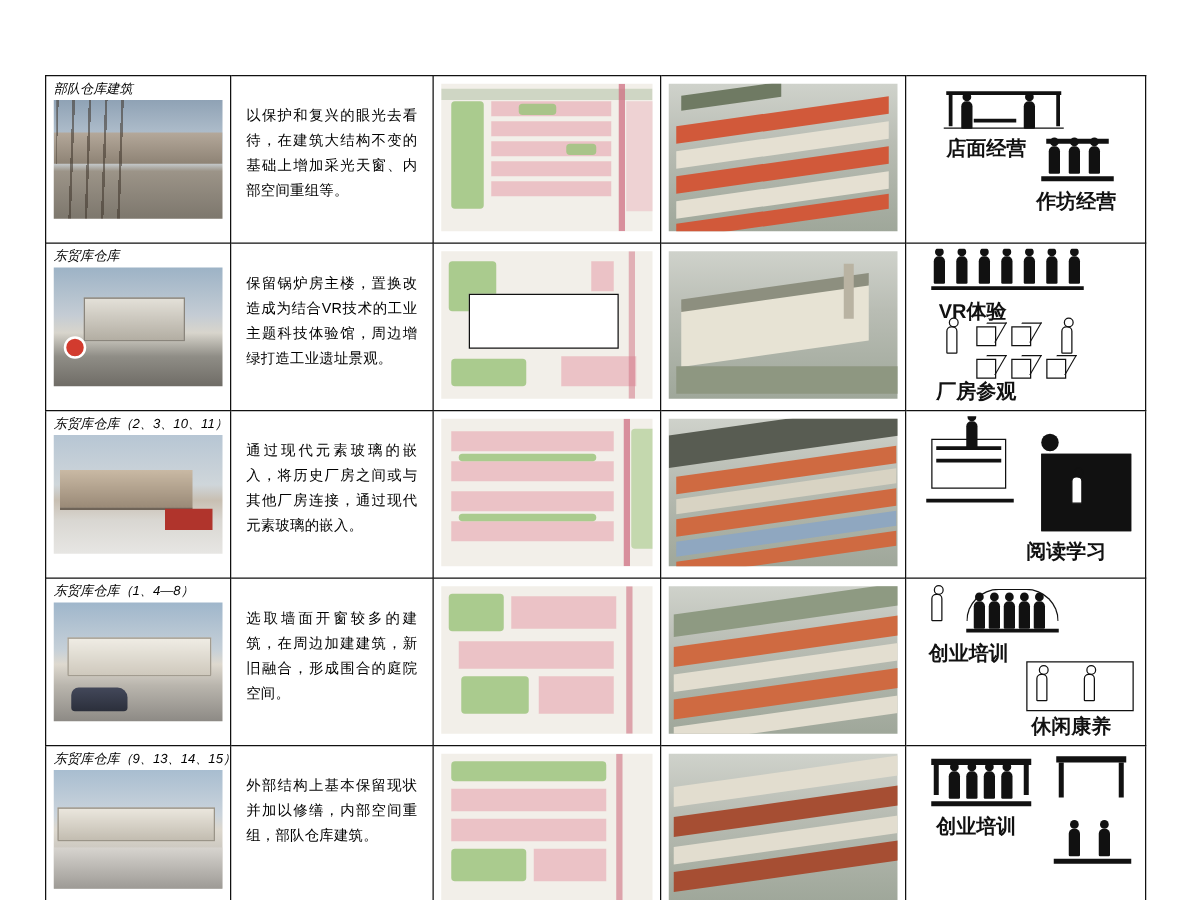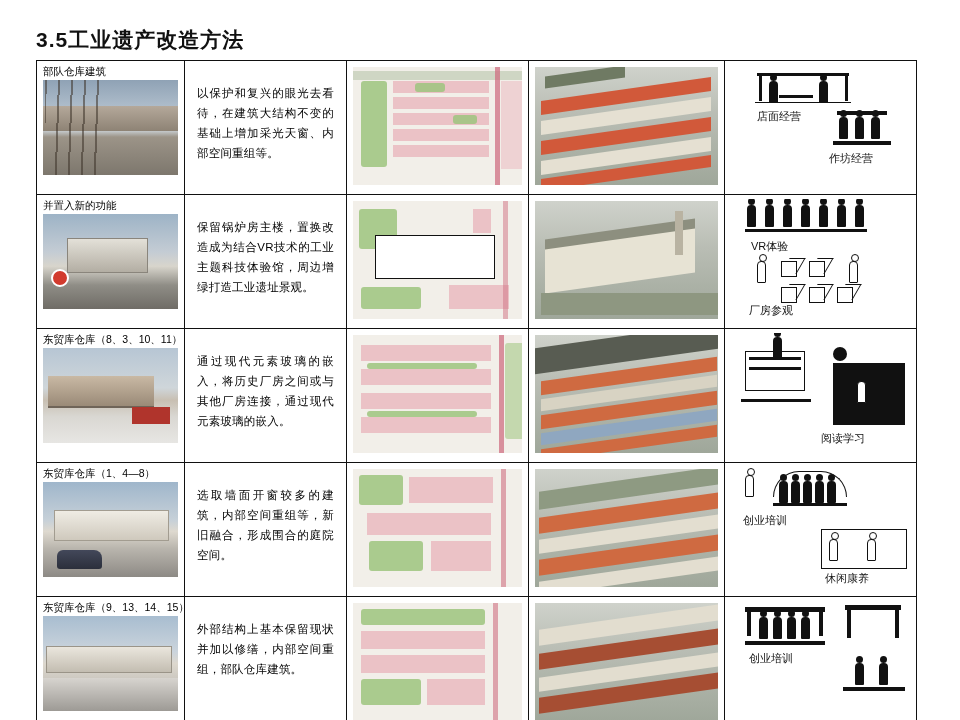--- a/index.html
+++ b/index.html
@@ -55,21 +55,21 @@
     vertical-align: middle;
     font-size: 13px;
     font-weight: 700;
     letter-spacing: 1px;
   }
   .hdr td.blank { background: #fff; }
 
   .row-body td { height: 133px; }
 
   
-  .photo-cell { position: relative; }
+  .photo-cell { position: relative; font-style: italic; }
   .photo-label {
     display: block;
     font-size: 10.5px;
     padding: 4px 4px 2px 6px;
     line-height: 1.2;
     white-space: nowrap;
   }
   .photo-img {
     position: relative;
     margin: 0 6px 6px 6px;
@@ -211,23 +211,24 @@
 
   
   .func-art {
     position: relative;
     margin: 4px;
     height: 122px;
     overflow: hidden;
   }
   .func-caption {
     position: absolute;
-    font-size: 11px;
+    font-size: 16px;
     white-space: nowrap;
     color: #111;
+    font-weight: bold;
   }
   .person {
     position: absolute;
     width: 9px;
     height: 22px;
     background: #111;
     border-radius: 4px 4px 1px 1px;
   }
   .person::before {
     content: "";
@@ -272,21 +273,20 @@
     border-top: 1.5px solid #111;
     border-right: 1.5px solid #111;
     transform: skewX(-30deg);
   }
 </style>
 </head>
 <body>
 
 <div class="page">
 
-  <div class="page-title">3.5工业遗产改造方法</div>
 
   <table class="matrix">
     <colgroup>
       <col class="col-photo">
       <col class="col-method">
       <col class="col-plan">
       <col class="col-render">
       <col class="col-func">
     </colgroup>
 
@@ -340,21 +340,21 @@
           <div class="person" style="left:126px;top:52px;"></div>
           <div class="person" style="left:142px;top:52px;"></div>
           <div class="solidbox" style="left:104px;top:76px;width:58px;height:4px;"></div>
           <div class="func-caption" style="left:100px;top:86px;text-align:center;">作坊经营</div>
         </div>
       </td>
     </tr>
 
     <tr class="row-body">
       <td class="photo-cell">
-        <span class="photo-label">并置入新的功能</span>
+        <span class="photo-label">东贸库仓库</span>
         <div class="photo-img ph2"></div>
       </td>
       <td>
         <div class="method-text">保留锅炉房主楼，置换改造成为结合VR技术的工业主题科技体验馆，周边增绿打造工业遗址景观。</div>
       </td>
       <td class="plan-cell">
         <div class="plan-art">
           <div class="greenblob" style="left:6px;top:8px;width:38px;height:40px;"></div>
           <div class="lineart" style="left:22px;top:34px;width:120px;height:44px;background:#ffffff;"></div>
           <div class="pinkband" style="left:120px;top:8px;width:18px;height:24px;"></div>
@@ -389,21 +389,21 @@
           <div class="cube" style="left:52px;top:88px;"></div>
           <div class="cube" style="left:80px;top:88px;"></div>
           <div class="cube" style="left:108px;top:88px;"></div>
           <div class="func-caption" style="left:20px;top:104px;">厂房参观</div>
         </div>
       </td>
     </tr>
 
     <tr class="row-body">
       <td class="photo-cell">
-        <span class="photo-label">东贸库仓库（8、3、10、11）</span>
+        <span class="photo-label">东贸库仓库（2、3、10、11）</span>
         <div class="photo-img ph3"></div>
       </td>
       <td>
         <div class="method-text">通过现代元素玻璃的嵌入，将历史厂房之间或与其他厂房连接，通过现代元素玻璃的嵌入。</div>
       </td>
       <td class="plan-cell">
         <div class="plan-art">
           <div class="pinkband" style="left:8px;top:10px;width:130px;height:16px;"></div>
           <div class="pinkband" style="left:8px;top:34px;width:130px;height:16px;"></div>
           <div class="pinkband" style="left:8px;top:58px;width:130px;height:16px;"></div>
@@ -438,21 +438,21 @@
         </div>
       </td>
     </tr>
 
     <tr class="row-body">
       <td class="photo-cell">
         <span class="photo-label">东贸库仓库（1、4—8）</span>
         <div class="photo-img ph4"></div>
       </td>
       <td>
-        <div class="method-text">选取墙面开窗较多的建筑，内部空间重组等，新旧融合，形成围合的庭院空间。</div>
+        <div class="method-text">选取墙面开窗较多的建筑，在周边加建建筑，新旧融合，形成围合的庭院空间。</div>
       </td>
       <td class="plan-cell">
         <div class="plan-art">
           <div class="greenblob" style="left:6px;top:6px;width:44px;height:30px;"></div>
           <div class="pinkband" style="left:56px;top:8px;width:84px;height:26px;"></div>
           <div class="pinkband" style="left:14px;top:44px;width:124px;height:22px;"></div>
           <div class="greenblob" style="left:16px;top:72px;width:54px;height:30px;"></div>
           <div class="pinkband" style="left:78px;top:72px;width:60px;height:30px;"></div>
           <div class="roadv" style="left:148px;opacity:.6;"></div>
         </div>

